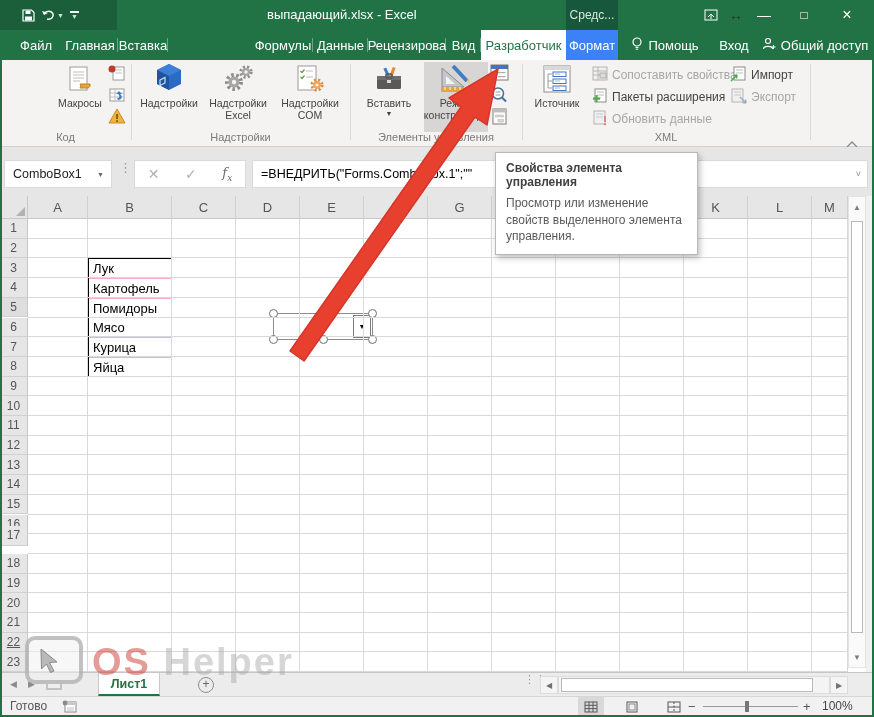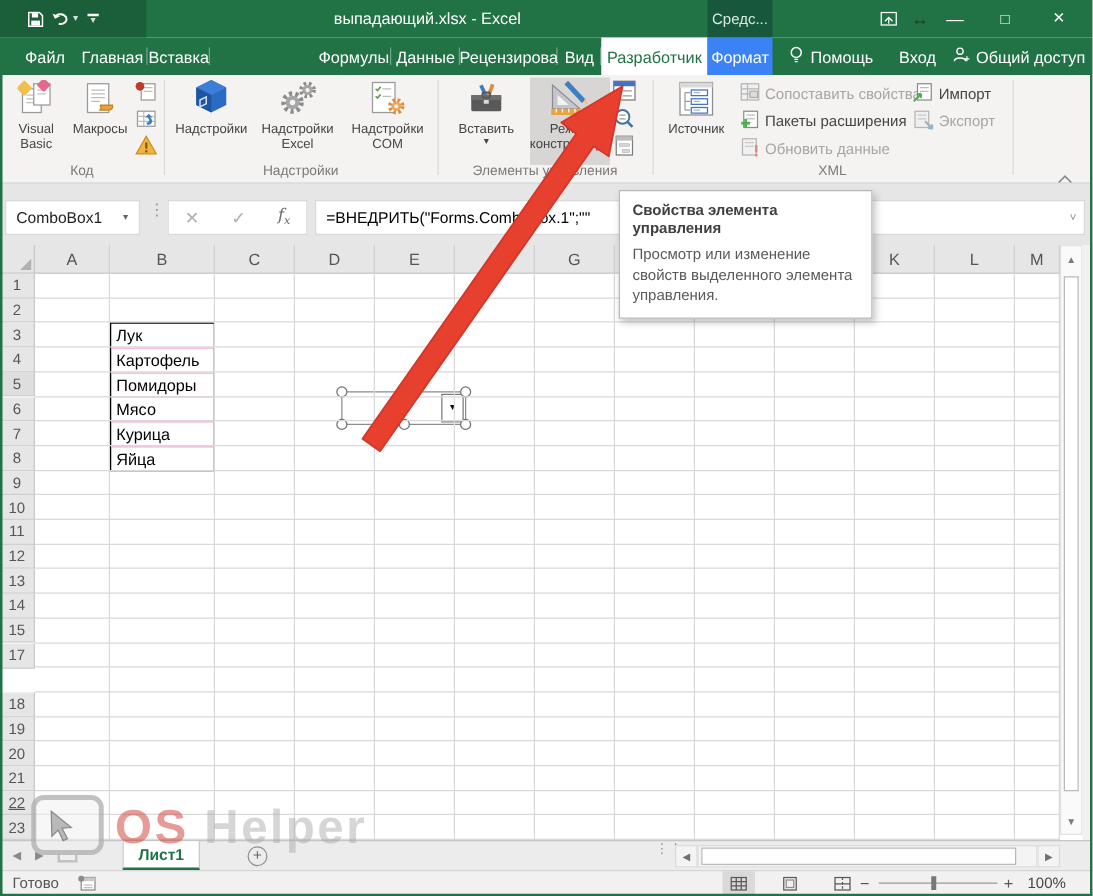--- a/index.html
+++ b/index.html
@@ -190,36 +190,20 @@
             <path d="M1.5 12 C1.5 8.5,10.5 8.5,10.5 12" fill="none" stroke="#fff" stroke-width="1.1"></path>
             <line x1="11.5" y1="8" x2="11.5" y2="12" stroke="#fff"></line>
             <line x1="9.5" y1="10" x2="13.5" y2="10" stroke="#fff"></line>
           </svg></span>
       <span>Общий доступ</span>
       </div>
   </div>
 
   <div class="ribbon">
 
-    <div class="rbtn" style="left:4px;width:50px;">
-      <span class="ic">
-          <svg width="30" height="30" viewBox="0 0 30 30">
-            <rect x="4" y="7" width="15" height="19" fill="#fff" stroke="#9a9a9a"></rect>
-            <line x1="7" y1="12" x2="16" y2="12" stroke="#c0c0c0"></line>
-            <line x1="7" y1="15" x2="16" y2="15" stroke="#c0c0c0"></line>
-            <line x1="7" y1="18" x2="16" y2="18" stroke="#c0c0c0"></line>
-            <rect x="13" y="3" width="13" height="17" fill="#fff" stroke="#9a9a9a"></rect>
-            <line x1="16" y1="8" x2="23" y2="8" stroke="#c0c0c0"></line>
-            <line x1="16" y1="11" x2="23" y2="11" stroke="#c0c0c0"></line>
-            <rect x="1" y="2" width="9" height="9" fill="#f2c04a" transform="rotate(45 5.5 6.5)" rx="1"></rect>
-            <rect x="17" y="0" width="8" height="8" fill="#e2688c" transform="rotate(45 21 4)" rx="1"></rect>
-          </svg>
-        </span>
-      <span class="lbl">Visual Basic</span>
-    </div>
     <div class="rbtn" style="left:54px;width:52px;">
       <span class="ic">
           <svg width="28" height="30" viewBox="0 0 28 30">
             <rect x="4" y="3" width="17" height="23" fill="#fff" stroke="#9a9a9a"></rect>
             <line x1="7" y1="8" x2="18" y2="8" stroke="#bdbdbd"></line>
             <line x1="7" y1="11" x2="18" y2="11" stroke="#bdbdbd"></line>
             <line x1="7" y1="14" x2="18" y2="14" stroke="#bdbdbd"></line>
             <line x1="7" y1="17" x2="14" y2="17" stroke="#bdbdbd"></line>
             <path d="M14 20 h10 a3 3 0 0 1 -3 4 h-7 a3 3 0 0 0 0 -4" fill="#e8a33d" stroke="#c07f22"></path>
           </svg>
@@ -520,21 +504,21 @@
       <div class="row-header" style="top: 239.7px; height: 19.7px;">12</div>
       <div class="hline" style="top: 258.4px; left: 28px; width: 820px;"></div>
       <div class="row-header" style="top: 259.4px; height: 19.7px;">13</div>
       <div class="hline" style="top: 278.1px; left: 28px; width: 820px;"></div>
       <div class="row-header" style="top: 279.1px; height: 19.7px;">14</div>
       <div class="hline" style="top: 297.8px; left: 28px; width: 820px;"></div>
       <div class="row-header" style="top: 298.8px; height: 19.7px;">15</div>
       <div class="hline" style="top: 317.5px; left: 28px; width: 820px;"></div>
       <div class="row-header" style="top: 318.5px; height: 19.7px;">16</div>
       <div class="hline" style="top: 337.2px; left: 28px; width: 820px;"></div>
-      <div class="row-header" style="top: 319px; height: 19.7px;">17</div>
+      <div class="row-header" style="top: 330px; height: 19.7px;">17</div>
       <div class="hline" style="top: 356.9px; left: 28px; width: 820px;"></div>
       <div class="row-header" style="top: 357.9px; height: 19.7px;">18</div>
       <div class="hline" style="top: 376.6px; left: 28px; width: 820px;"></div>
       <div class="row-header" style="top: 377.6px; height: 19.7px;">19</div>
       <div class="hline" style="top: 396.3px; left: 28px; width: 820px;"></div>
       <div class="row-header" style="top: 397.3px; height: 19.7px;">20</div>
       <div class="hline" style="top: 416px; left: 28px; width: 820px;"></div>
       <div class="row-header" style="top: 417px; height: 19.7px;">21</div>
       <div class="hline" style="top: 435.7px; left: 28px; width: 820px;"></div>
       <div class="row-header" style="top: 436.7px; height: 19.7px; text-decoration: underline;">22</div>

